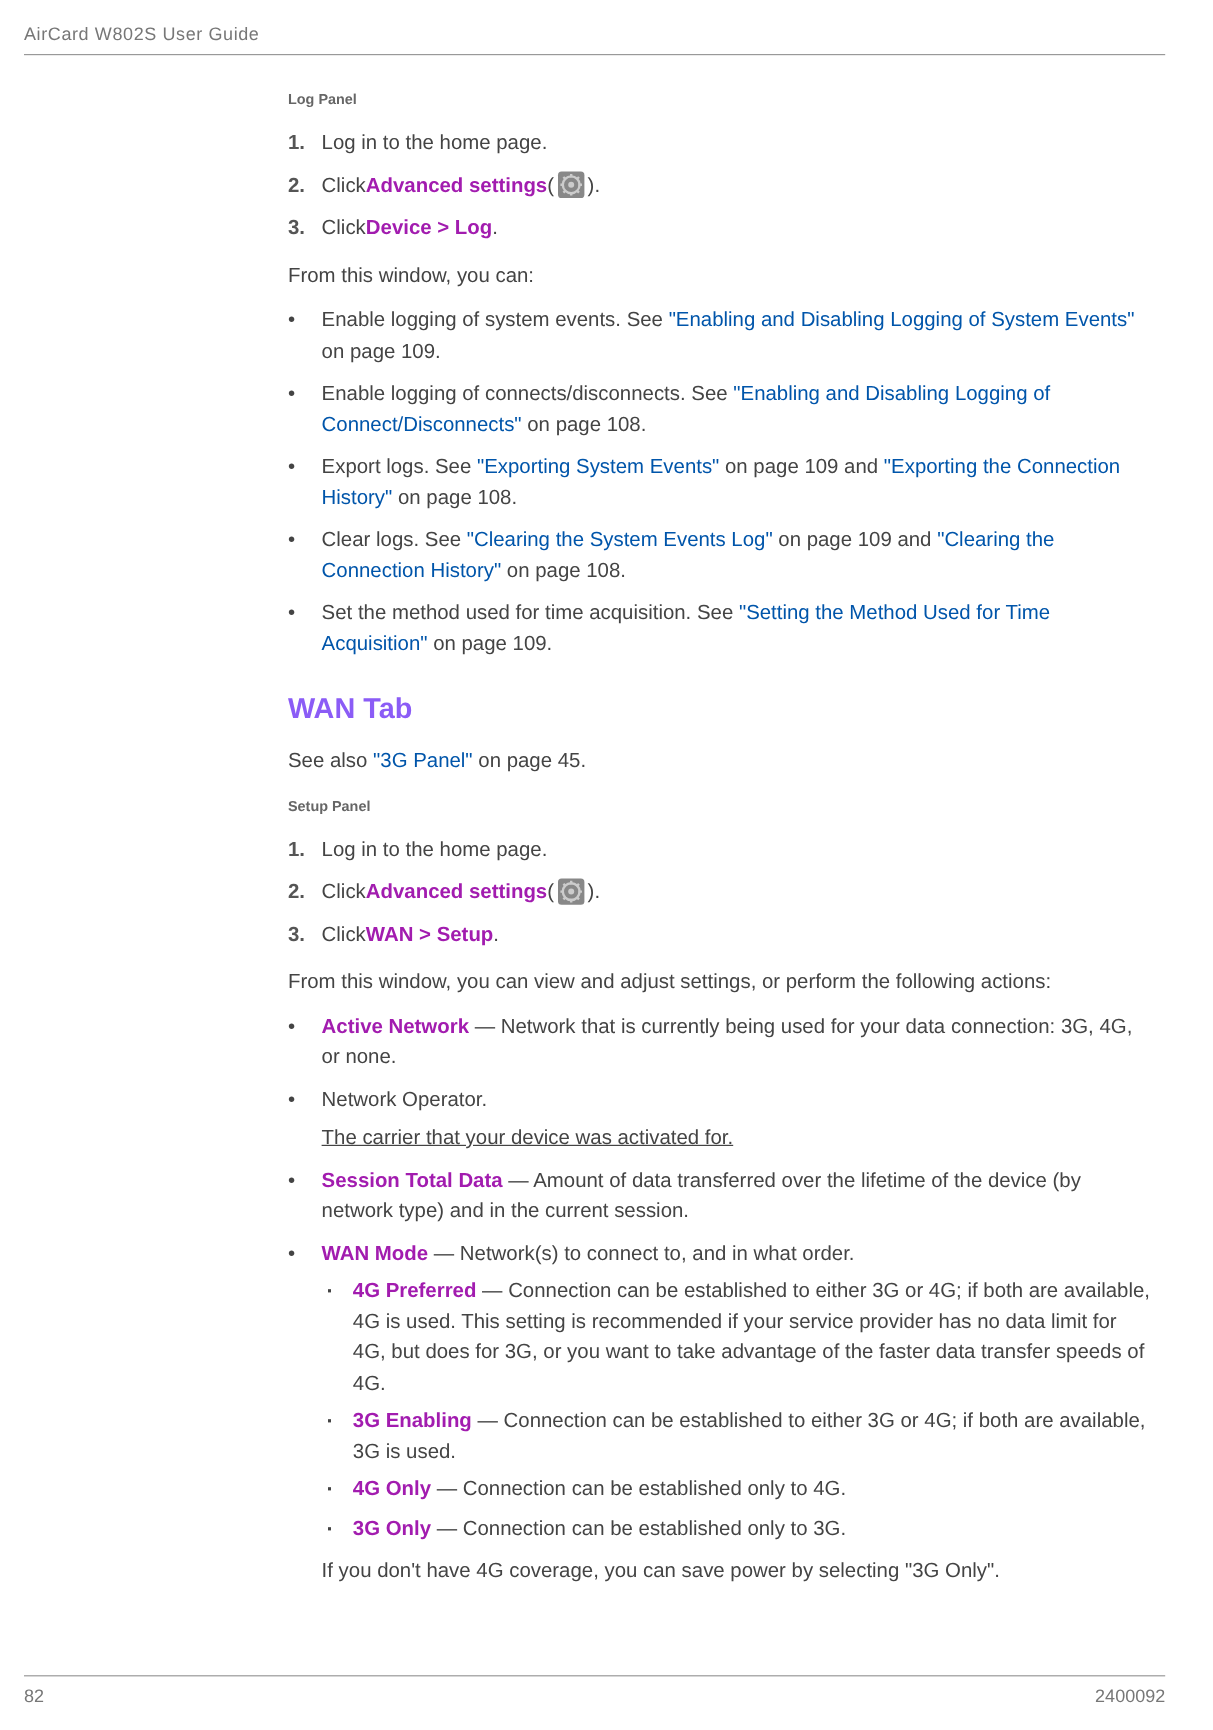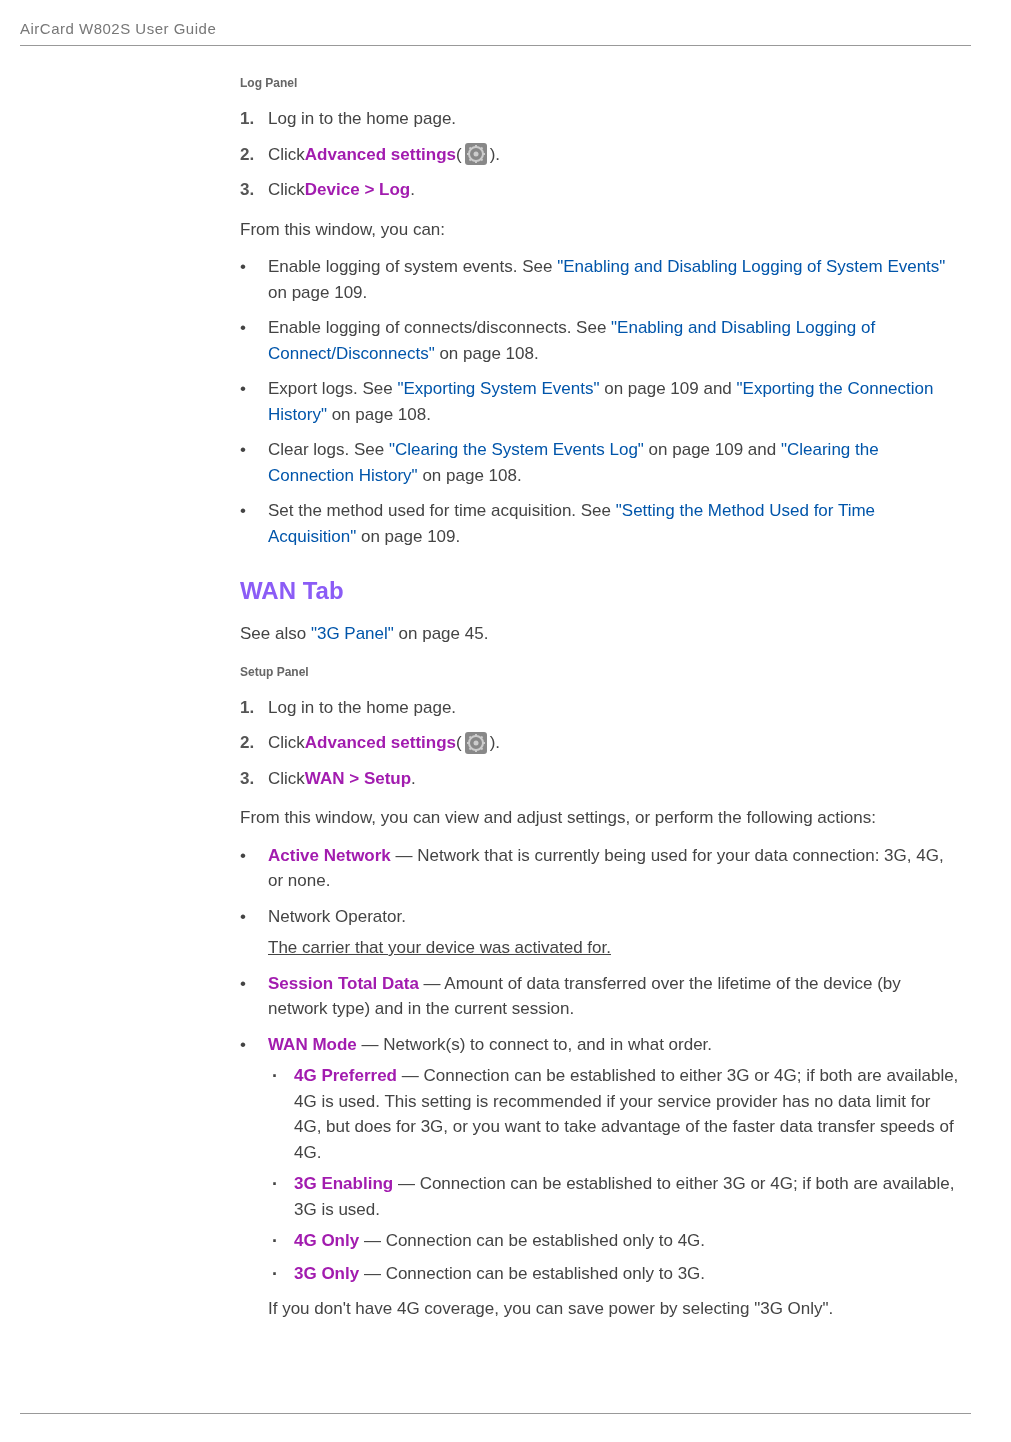--- a/index.html
+++ b/index.html
@@ -332,13 +332,17 @@
         </ul>
         <div class="sub-note">If you don't have 4G coverage, you can save power by selecting "3G Only".</div>
       </div>
     </li>
   </ul>
 
 </div>
 
 <div class="footer">
   <hr class="footer-rule">
+  <div class="footer-row">
+    <span>82</span>
+    <span>2400092</span>
+  </div>
 </div>
 
 </body></html>

